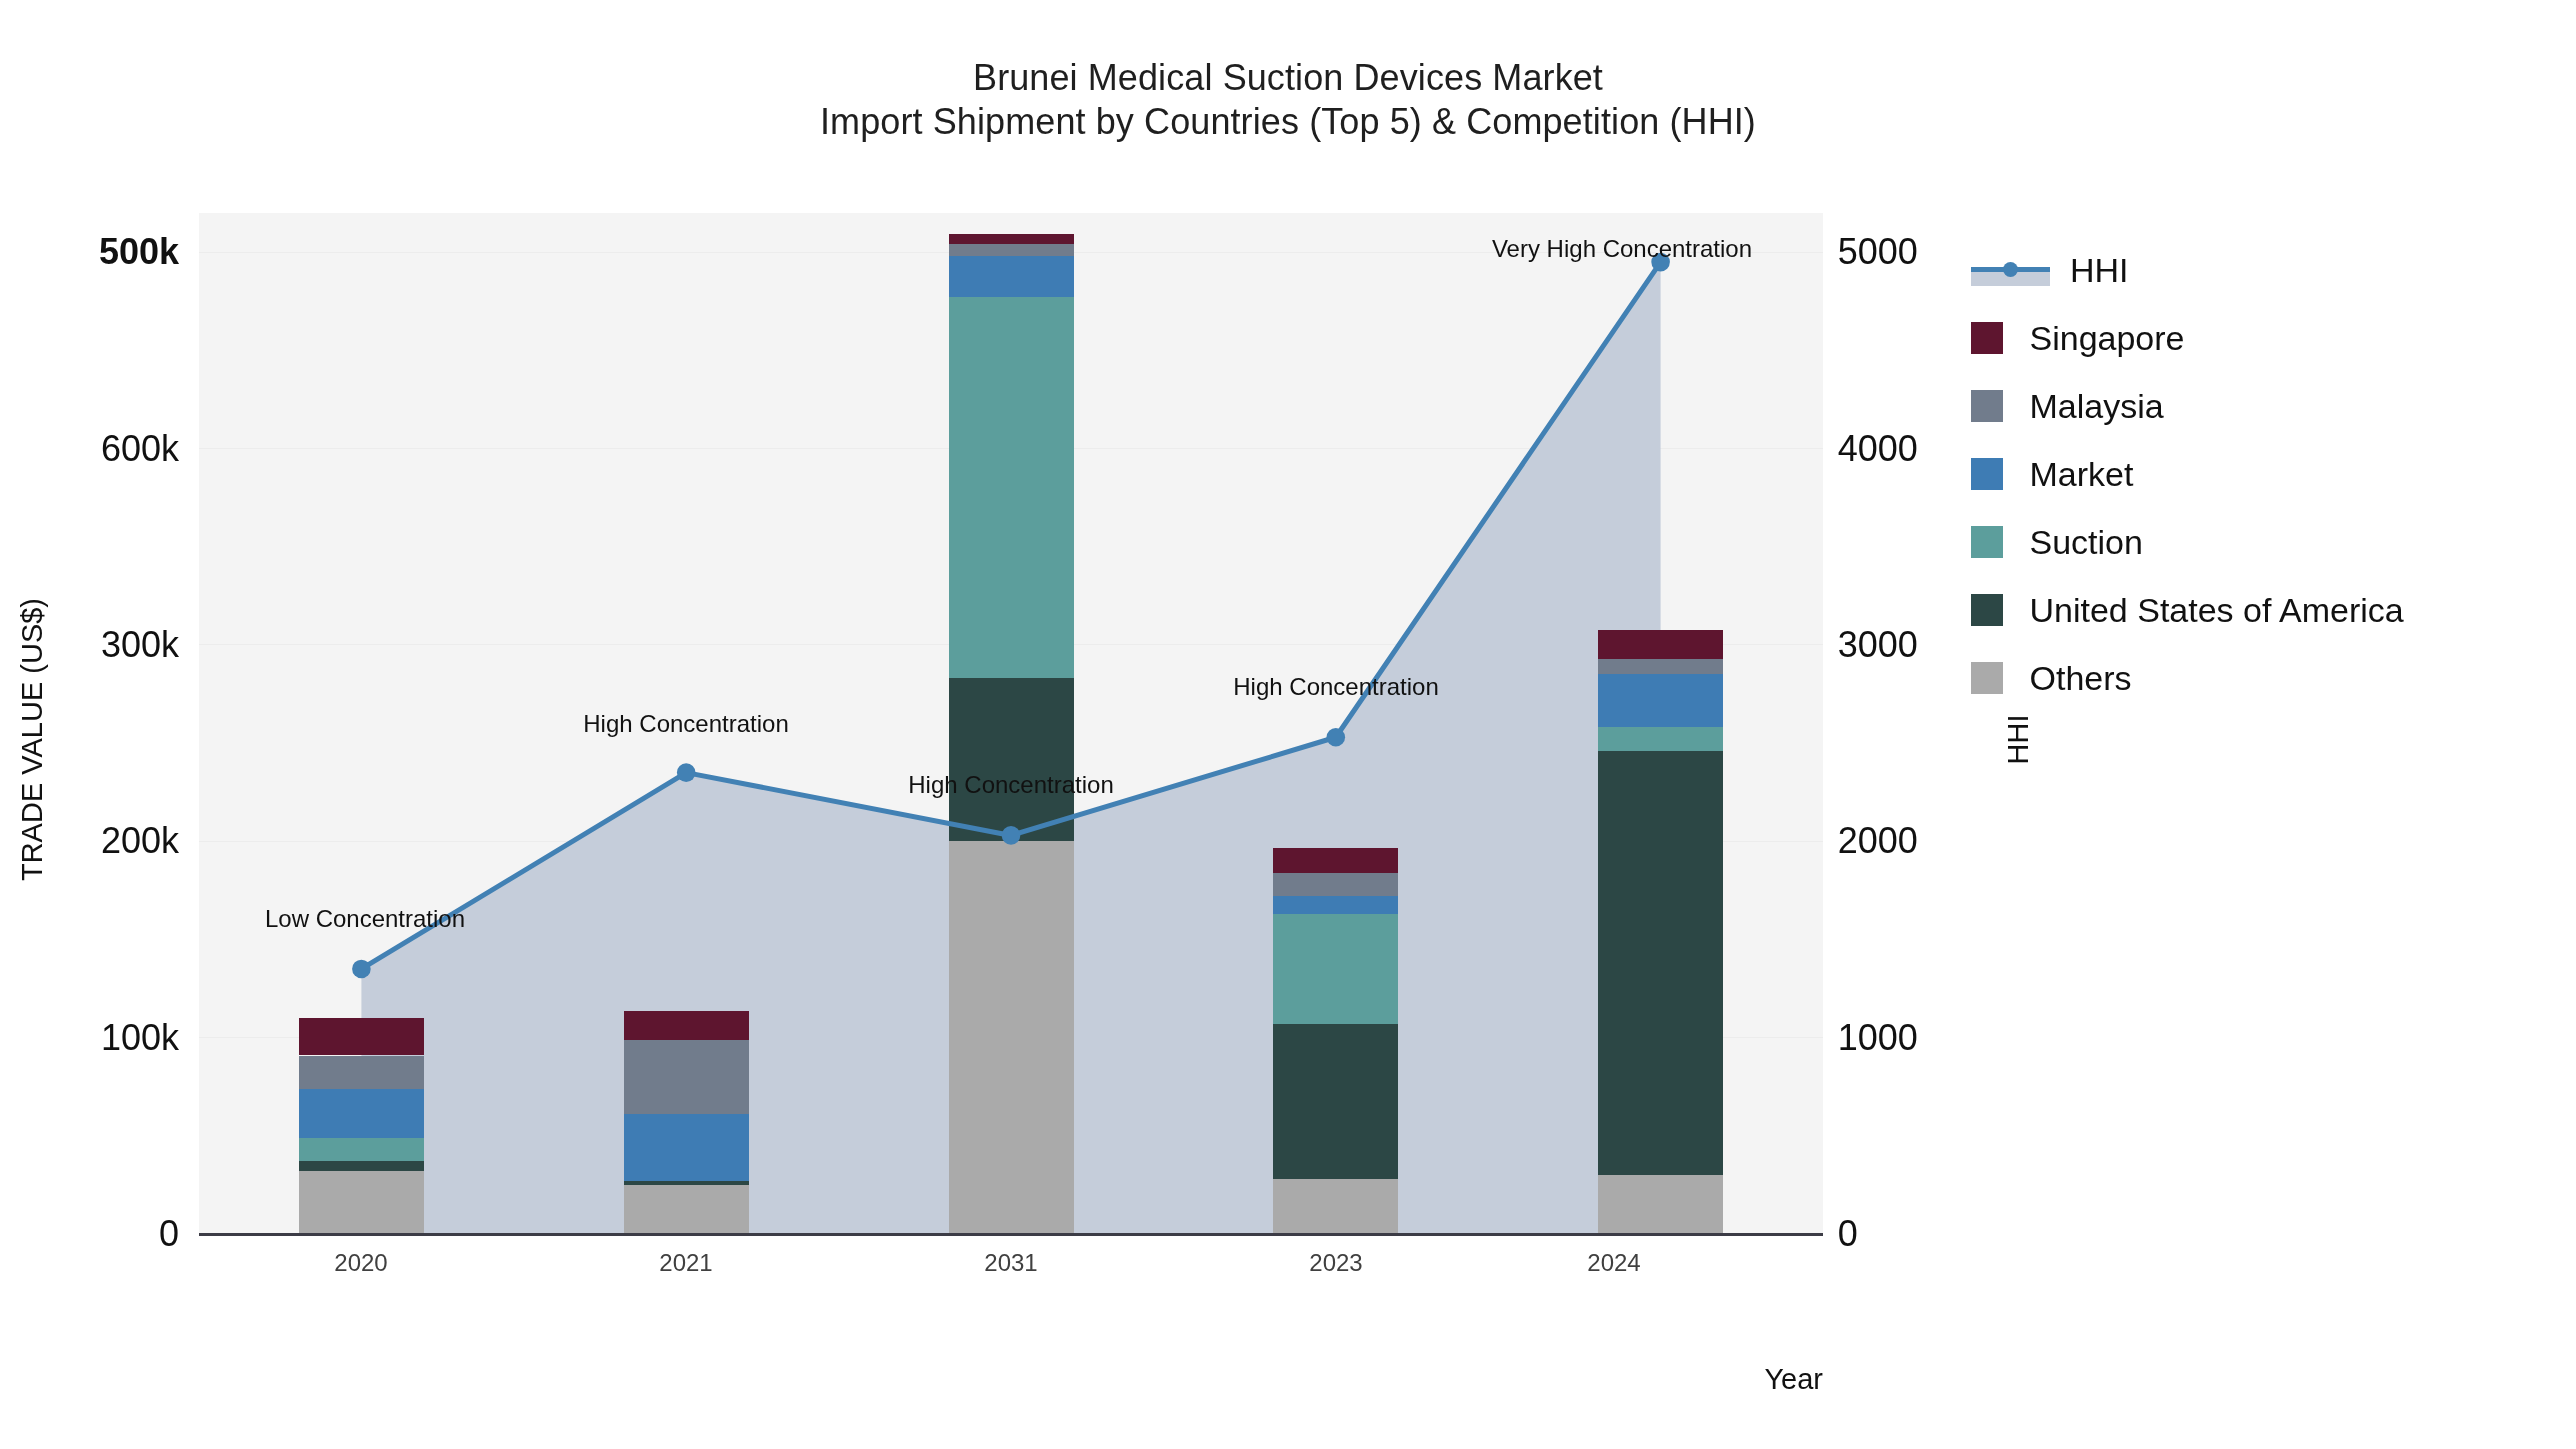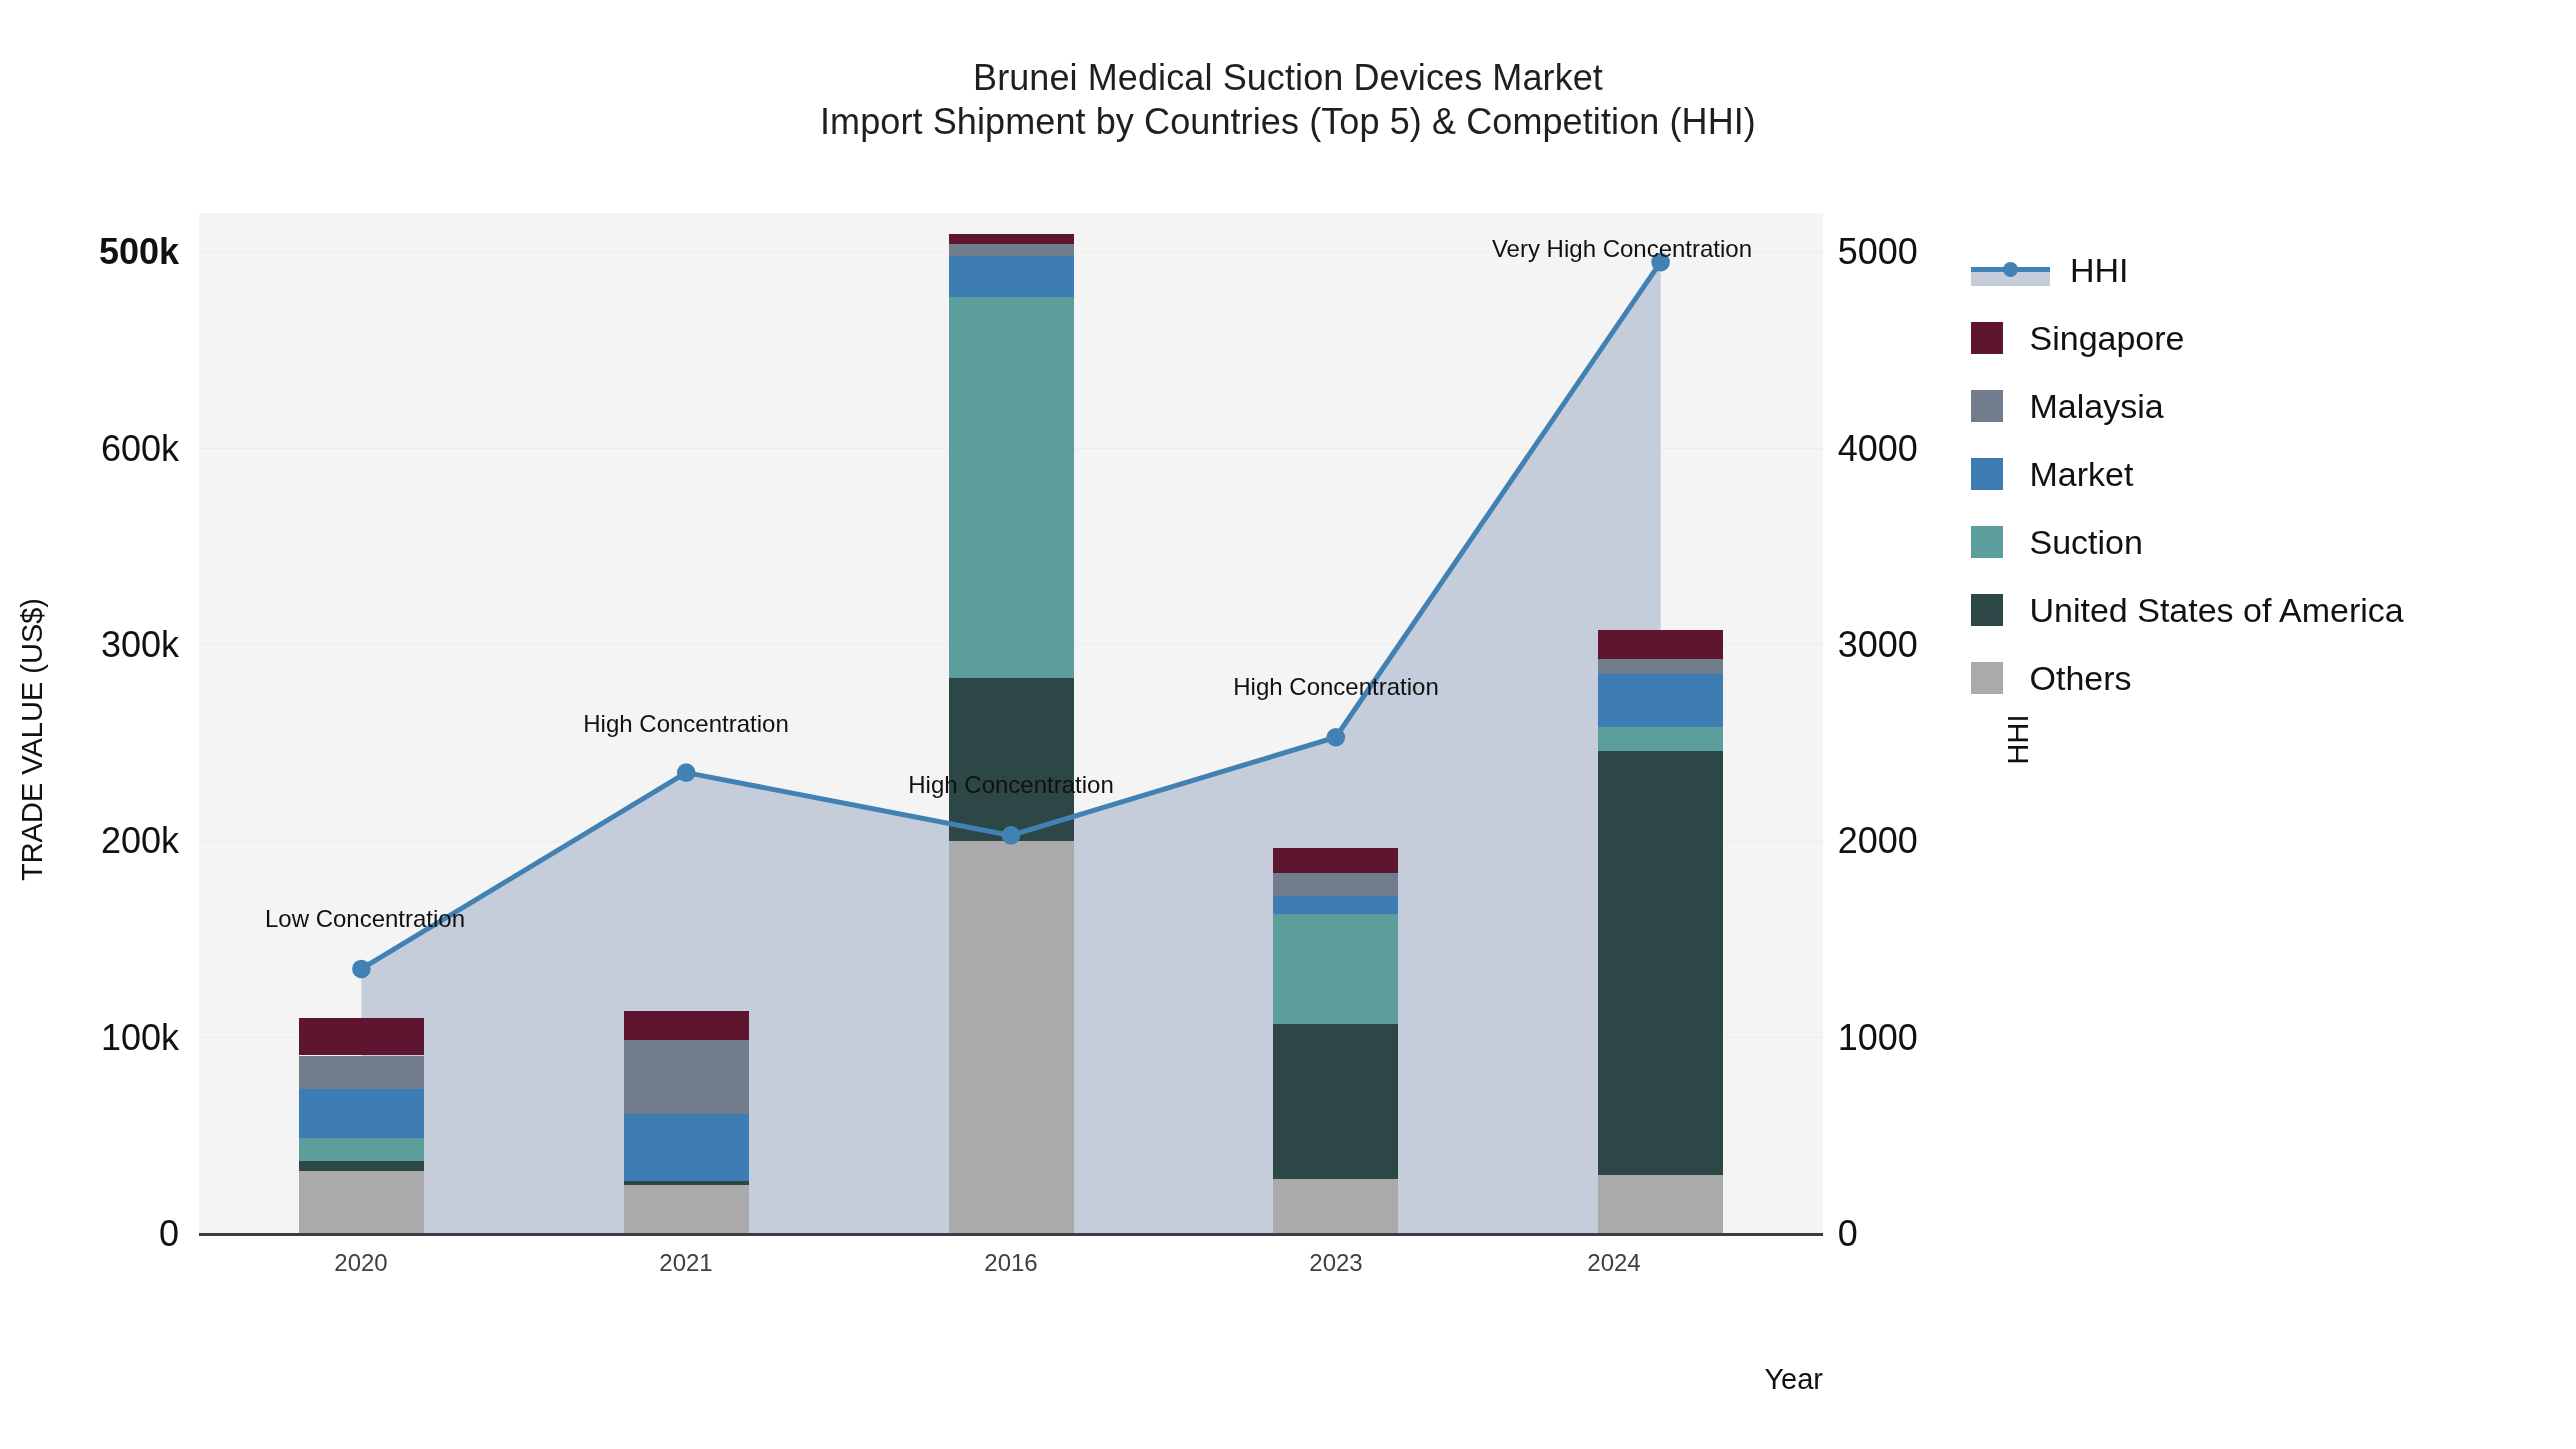--- a/index.html
+++ b/index.html
@@ -228,21 +228,21 @@
       <div class="tk" style="top: 39px;">5000</div>
     </div>
 
   <div class="axis-title-left">TRADE VALUE (US$)</div>
   <div class="axis-title-right">HHI</div>
   <div class="axis-title-x">Year</div>
 
   <div class="xlabels" id="xlabels">
       <div class="xt" style="left: 162px;">2020</div>
       <div class="xt" style="left: 487px;">2021</div>
-      <div class="xt" style="left: 812px;">2016</div>
+      <div class="xt" style="left: 812px;">2031</div>
       <div class="xt" style="left: 1137px;">2023</div>
       <div class="xt" style="left: 1415px;">2024</div>
     </div>
 
   <div class="legend" id="legend">
       <div class="legend-row hhi">
         <span class="legend-hhi-mark">
           <span class="fillband"></span>
           <span class="ln" style="background: rgb(66, 129, 180);"></span>
           <span class="dot" style="background: rgb(66, 129, 180);"></span>

